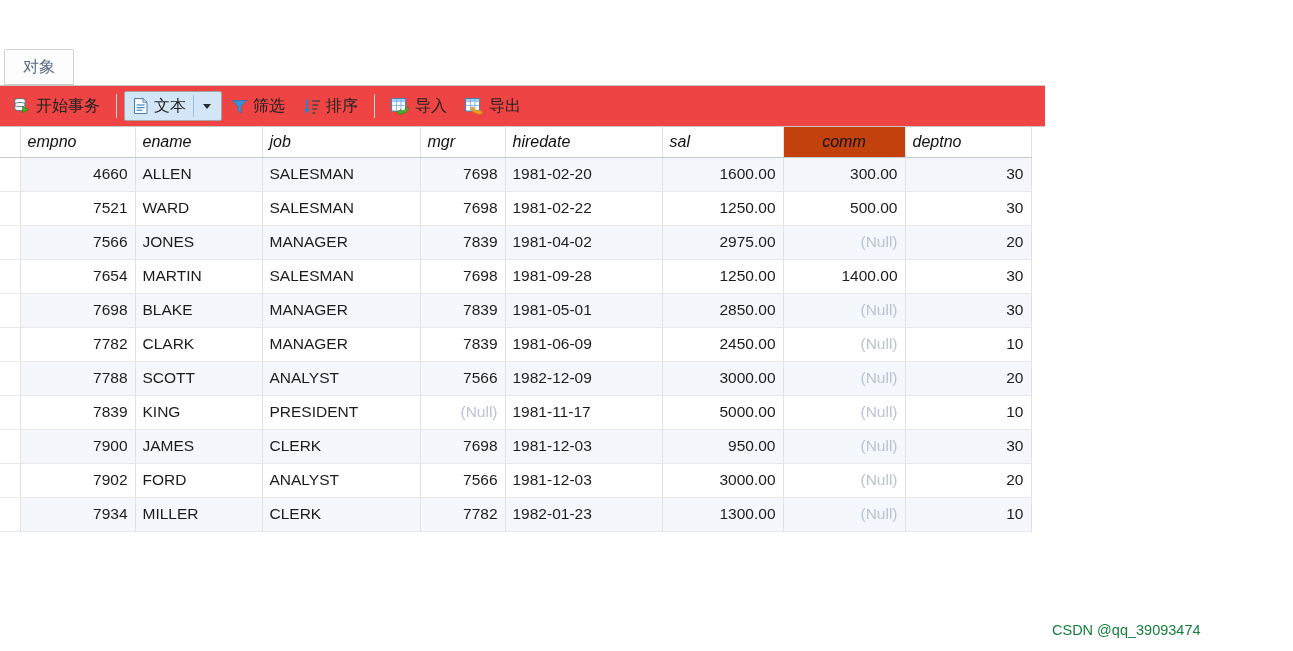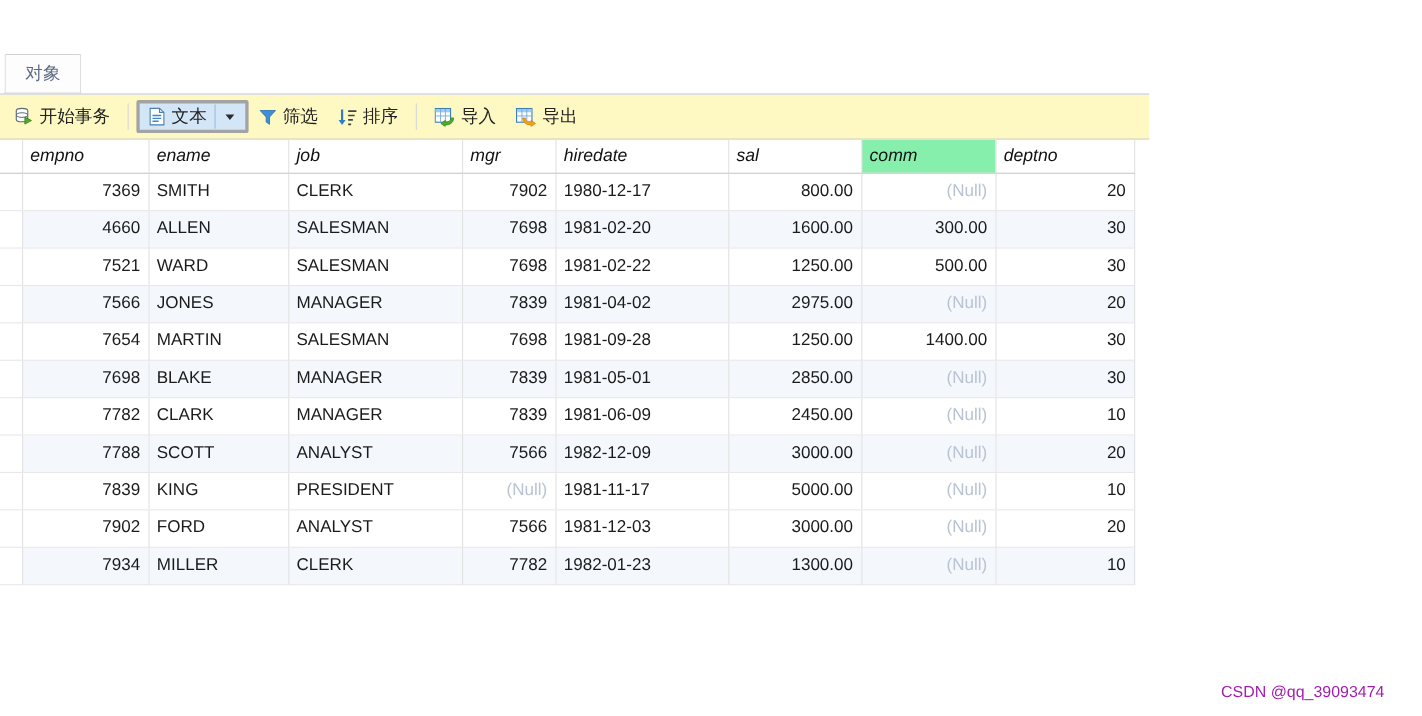--- a/index.html
+++ b/index.html
@@ -65,21 +65,21 @@
   }
   .tab-icon-grid {
     width: 16px; height: 15px;
     flex: 0 0 auto;
     display: block;
   }
 
   
   .toolbar {
     height: 41px;
-    background: #fef9c3;
+    background: #ef4444;
     border-bottom: 1px solid #c6c6c6;
     display: flex;
     align-items: center;
     padding-left: 4px;
     box-sizing: border-box;
     gap: 0px;
   }
   .tbtn {
     height: 30px;
     display: flex;
@@ -89,21 +89,21 @@
     font-size: 16px;
     color: #222;
     border: 1px solid transparent;
     border-radius: 2px;
     box-sizing: border-box;
     white-space: nowrap;
     cursor: default;
   }
   .tbtn.pressed {
     background: #d3e6f7;
-    border: 3px solid #a3a3a3;
+    border: 1px solid #a3a3a3;
   }
   .tsep {
     width: 1px;
     height: 24px;
     background: #d6d6d6;
     margin: 0 7px;
     flex: 0 0 auto;
   }
   .split-divider {
     width: 1px;
@@ -147,21 +147,22 @@
   table.grid thead th {
     background: #ffffff;
     border-bottom: 1px solid #c9c9c9;
     text-align: left;
     height: 30px;
     font-size: 16px;
     color: #111;
     font-style: italic;
   }
   table.grid thead th.hl {
-    background: #86efac;
+    background: #c2410c;
+    text-align: center;
   }
   .rowhdr {
     width: 20px;
     background: #ffffff;
     border-right: 1px solid #dcdcdc;
     padding: 0 !important;
     text-align: center;
   }
   thead .rowhdr { background: #f3f3f3; border-bottom: 1px solid #c9c9c9; }
   tbody tr.alt td { background: #f4f8fc; }
@@ -174,24 +175,24 @@
   .nullv { color: #b9c3d2; }
   .cur-arrow {
     width: 0; height: 0;
     border-top: 6px solid transparent;
     border-bottom: 6px solid transparent;
     border-left: 9px solid #2a2a2a;
     margin: 0 auto;
   }
   .wm-credit {
     position: absolute;
-    left: 1110px;
+    left: 1052px;
     top: 622px;
     font-size: 14.5px;
-    color: #a21caf;
+    color: #15803d;
     white-space: nowrap;
   }
 
   .right-pane {
     position: absolute;
     left: 1045px; top: 0;
     width: 248px; height: 651px;
     background: #ffffff;
   }
 </style>
@@ -312,31 +313,20 @@
           <th>ename</th>
           <th>job</th>
           <th>mgr</th>
           <th>hiredate</th>
           <th>sal</th>
           <th class="hl">comm</th>
           <th>deptno</th>
         </tr>
       </thead>
       <tbody id="grid-body">
-          <tr>
-            <td class="rowhdr"></td>
-            <td class="num">7369</td>
-            <td class="txt">SMITH</td>
-            <td class="txt">CLERK</td>
-            <td class="num">7902</td>
-            <td class="txt">1980-12-17</td>
-            <td class="num">800.00</td>
-            <td class="num"><span class="nullv">(Null)</span></td>
-            <td class="num">20</td>
-          </tr>
           <tr class="alt">
             <td class="rowhdr"></td>
             <td class="num">4660</td>
             <td class="txt">ALLEN</td>
             <td class="txt">SALESMAN</td>
             <td class="num">7698</td>
             <td class="txt">1981-02-20</td>
             <td class="num">1600.00</td>
             <td class="num">300.00</td>
             <td class="num">30</td>
@@ -411,20 +401,31 @@
             <td class="rowhdr"></td>
             <td class="num">7839</td>
             <td class="txt">KING</td>
             <td class="txt">PRESIDENT</td>
             <td class="num"><span class="nullv">(Null)</span></td>
             <td class="txt">1981-11-17</td>
             <td class="num">5000.00</td>
             <td class="num"><span class="nullv">(Null)</span></td>
             <td class="num">10</td>
           </tr>
+          <tr class="alt">
+            <td class="rowhdr"></td>
+            <td class="num">7900</td>
+            <td class="txt">JAMES</td>
+            <td class="txt">CLERK</td>
+            <td class="num">7698</td>
+            <td class="txt">1981-12-03</td>
+            <td class="num">950.00</td>
+            <td class="num"><span class="nullv">(Null)</span></td>
+            <td class="num">30</td>
+          </tr>
           <tr>
             <td class="rowhdr"></td>
             <td class="num">7902</td>
             <td class="txt">FORD</td>
             <td class="txt">ANALYST</td>
             <td class="num">7566</td>
             <td class="txt">1981-12-03</td>
             <td class="num">3000.00</td>
             <td class="num"><span class="nullv">(Null)</span></td>
             <td class="num">20</td>

